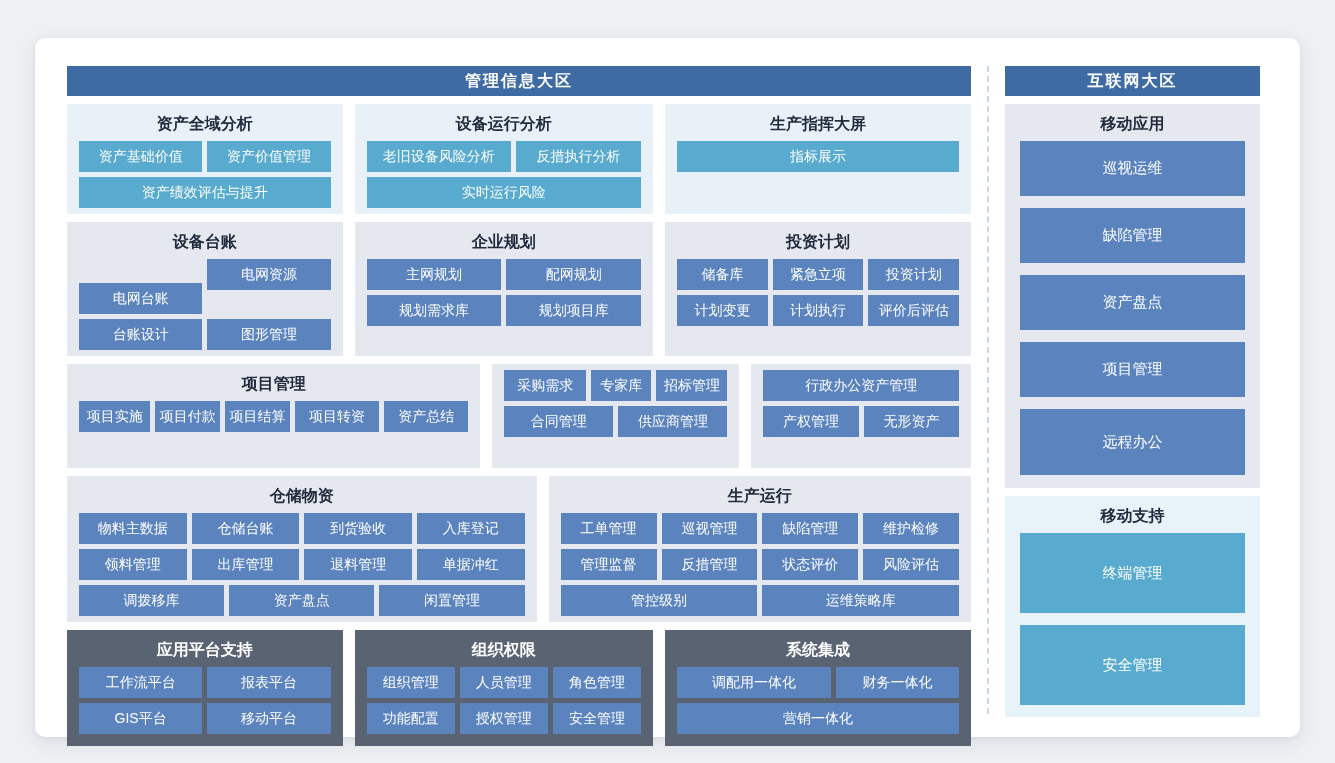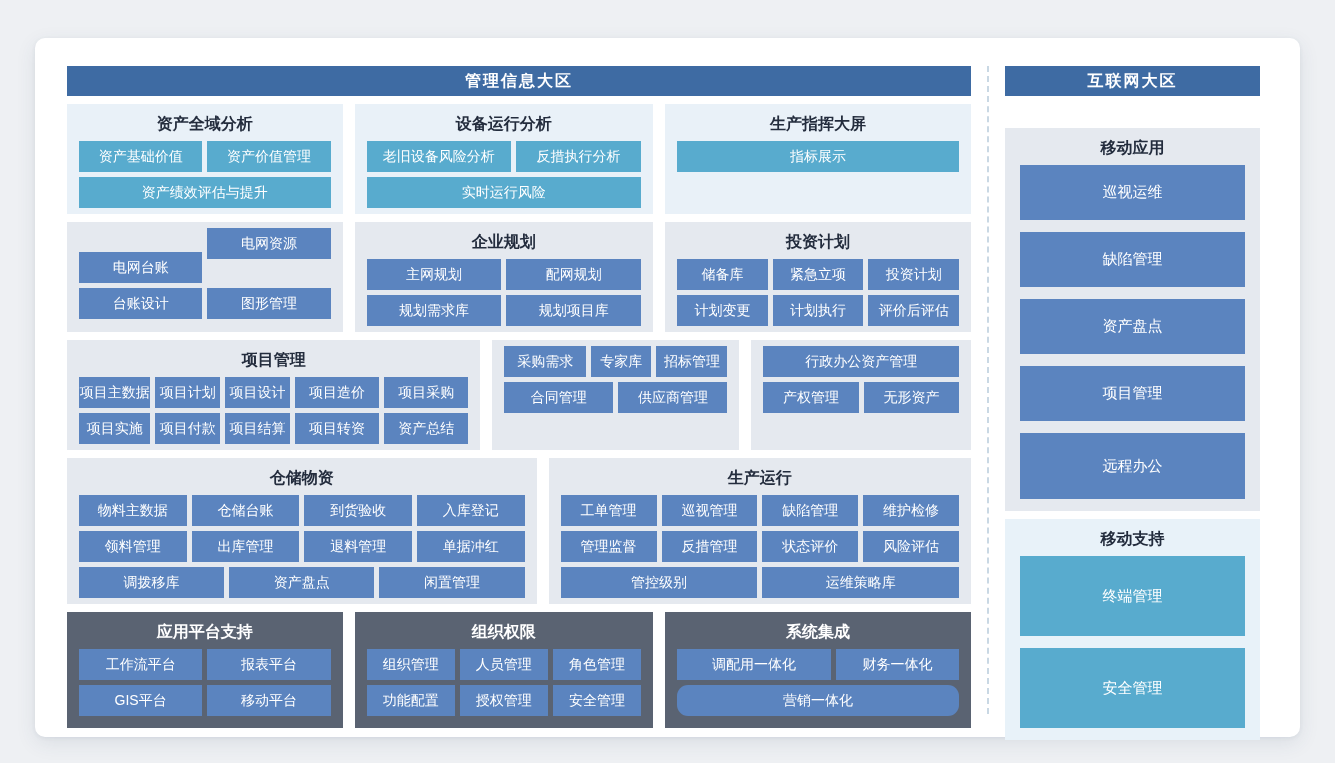--- a/index.html
+++ b/index.html
@@ -44,21 +44,21 @@
   .theme-dark .section-title { color: #ffffff; }
   .btn-row { display: flex; gap: 5px; margin-bottom: 5px; }
   .btn-row:last-child { margin-bottom: 0; }
   .btn {
     height: 31px; display: flex; align-items: center; justify-content: center;
     color: #ffffff; font-size: 14px; white-space: nowrap; cursor: pointer;
   }
   .btn-teal { background: var(--teal, #58abce); }
   .btn-blue { background: var(--blue, #5b84bf); }
   .zone-right .section { padding: 6px 15px 12px; }
-  .zone-right .section.grow { flex: 1; margin-top: 24px; }
+  .zone-right .section.grow { flex: 1; }
   .stack { display: flex; flex-direction: column; gap: 12px; }
   .stack .btn { font-size: 15px; }
 </style>
 </head>
 <body style="background: rgb(238, 240, 243);">
 
 <div class="card">
   <div class="zone zone-left">
     <div class="zone-header">管理信息大区</div>
     <div class="rows">
@@ -85,20 +85,21 @@
           </div>
           <div class="section theme-lightblue" style="flex: 307 1 0%;">
             <div class="section-title">生产指挥大屏</div>
             <div class="btn-row">
               <div class="btn btn-teal" style="flex: 1 1 0%;">指标展示</div>
             </div>
           </div>
         </div>
         <div class="zone-row">
           <div class="section theme-gray" style="flex: 274 1 0%;">
+            <div class="section-title">设备台账</div>
             <div class="btn-row">
               <div class="btn btn-blue" style="flex: 1 1 0%; margin-top: 24px;">电网台账</div>
               <div class="btn btn-blue" style="flex: 1 1 0%;">电网资源</div>
             </div>
             <div class="btn-row">
               <div class="btn btn-blue" style="flex: 1 1 0%;">台账设计</div>
               <div class="btn btn-blue" style="flex: 1 1 0%;">图形管理</div>
             </div>
           </div>
           <div class="section theme-gray" style="flex: 299 1 0%;">
@@ -122,27 +123,20 @@
             <div class="btn-row">
               <div class="btn btn-blue" style="flex: 1 1 0%;">计划变更</div>
               <div class="btn btn-blue" style="flex: 1 1 0%;">计划执行</div>
               <div class="btn btn-blue" style="flex: 1 1 0%;">评价后评估</div>
             </div>
           </div>
         </div>
         <div class="zone-row">
           <div class="section theme-gray" style="flex: 424 1 0%;">
             <div class="section-title">项目管理</div>
-            <div class="btn-row">
-              <div class="btn btn-blue" style="flex: 1.1 1 0%;">项目主数据</div>
-              <div class="btn btn-blue" style="flex: 1 1 0%;">项目计划</div>
-              <div class="btn btn-blue" style="flex: 1 1 0%;">项目设计</div>
-              <div class="btn btn-blue" style="flex: 1.3 1 0%;">项目造价</div>
-              <div class="btn btn-blue" style="flex: 1.3 1 0%;">项目采购</div>
-            </div>
             <div class="btn-row">
               <div class="btn btn-blue" style="flex: 1.1 1 0%;">项目实施</div>
               <div class="btn btn-blue" style="flex: 1 1 0%;">项目付款</div>
               <div class="btn btn-blue" style="flex: 1 1 0%;">项目结算</div>
               <div class="btn btn-blue" style="flex: 1.3 1 0%;">项目转资</div>
               <div class="btn btn-blue" style="flex: 1.3 1 0%;">资产总结</div>
             </div>
           </div>
           <div class="section theme-gray" style="flex: 243 1 0%;">
             <div class="btn-row">
@@ -231,21 +225,21 @@
               <div class="btn btn-blue" style="flex: 1 1 0%;">安全管理</div>
             </div>
           </div>
           <div class="section theme-dark" style="flex: 307 1 0%;">
             <div class="section-title">系统集成</div>
             <div class="btn-row">
               <div class="btn btn-blue" style="flex: 1.25 1 0%;">调配用一体化</div>
               <div class="btn btn-blue" style="flex: 1 1 0%;">财务一体化</div>
             </div>
             <div class="btn-row">
-              <div class="btn btn-blue" style="flex: 1 1 0%; border-radius: 11px;">营销一体化</div>
+              <div class="btn btn-blue" style="flex: 1 1 0%;">营销一体化</div>
             </div>
           </div>
         </div>
       </div>
   </div>
   <div class="divider"></div>
   <div class="zone zone-right">
     <div class="zone-header">互联网大区</div>
     <div class="rows">
         <div class="section theme-gray grow">

